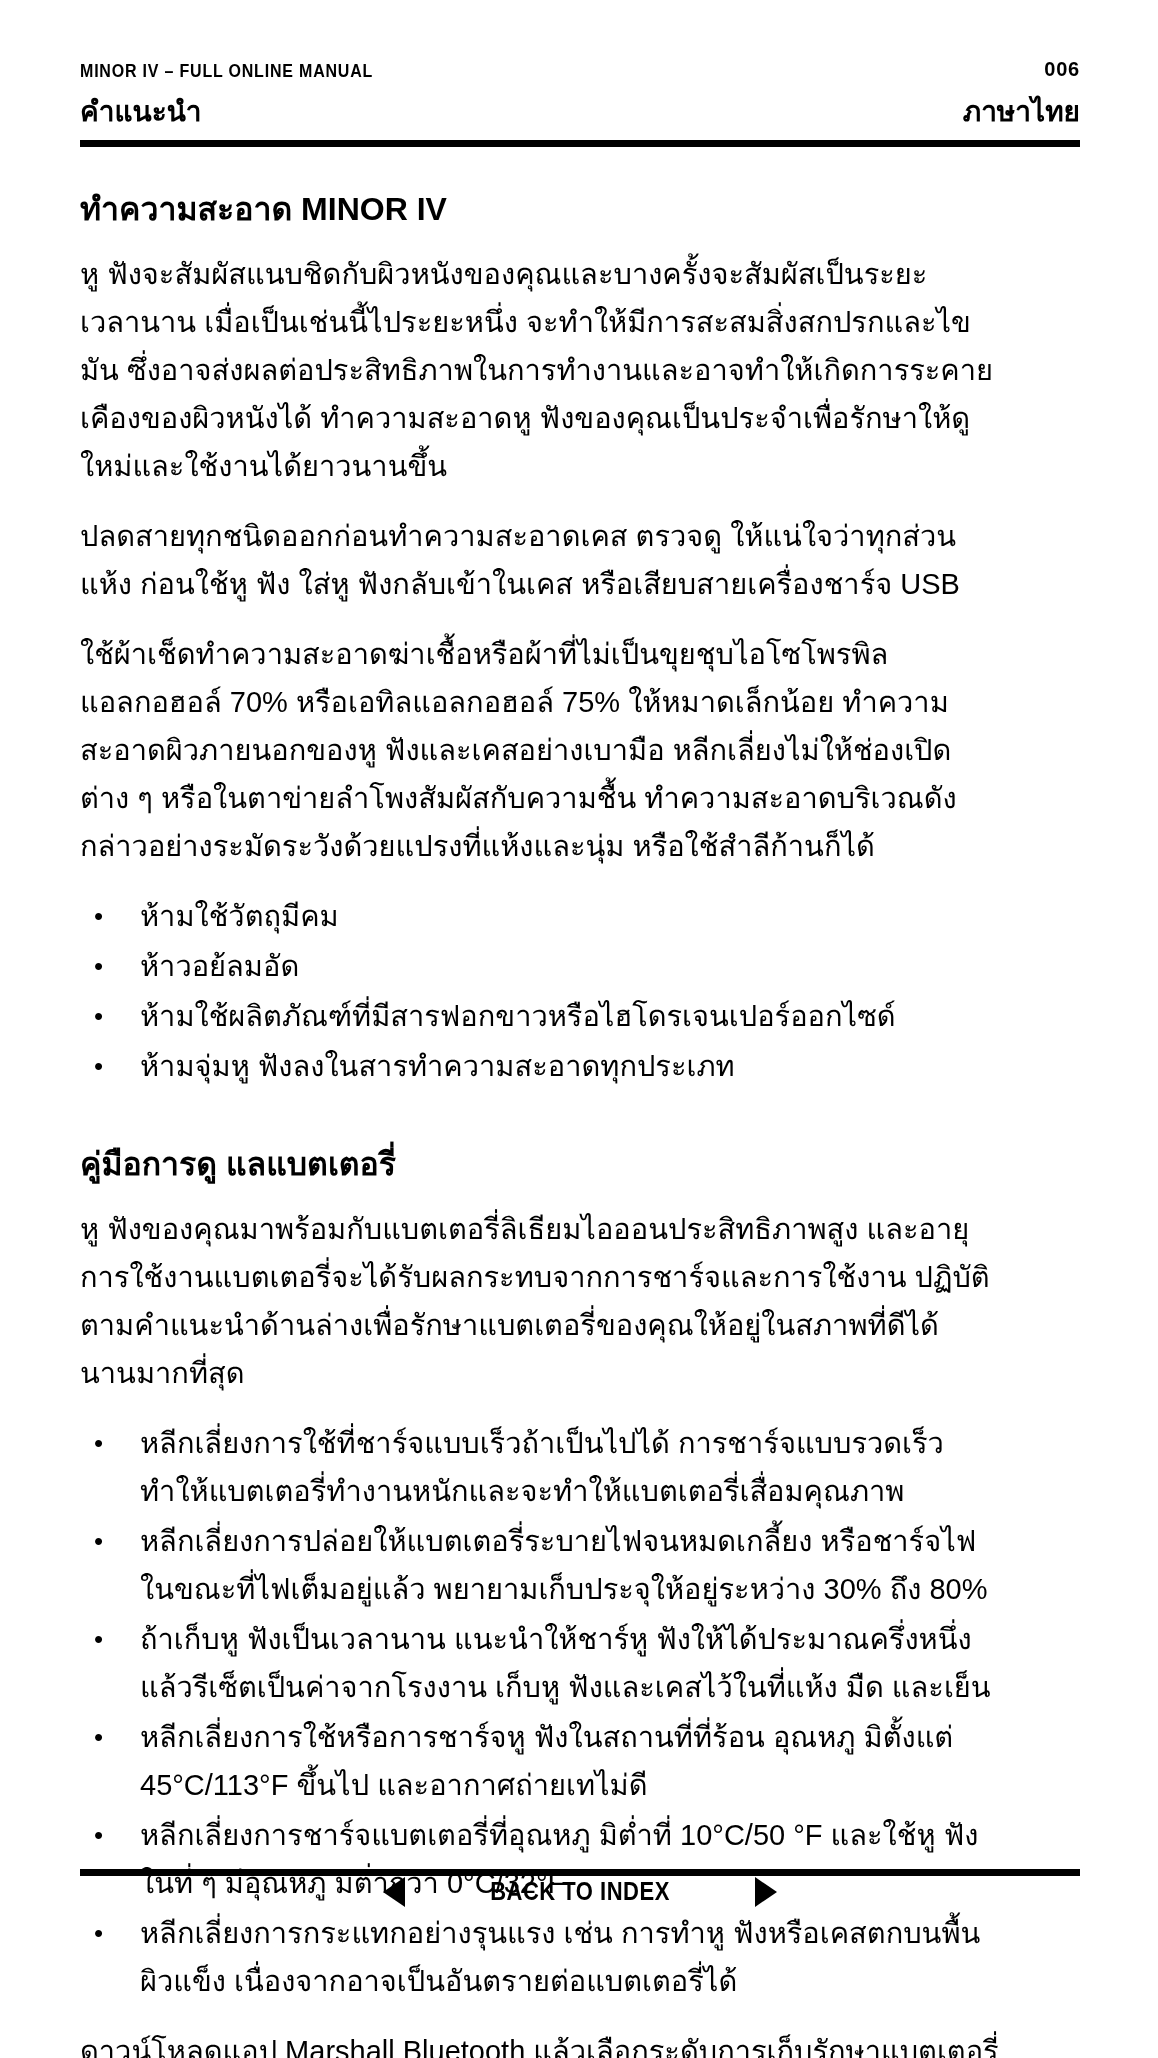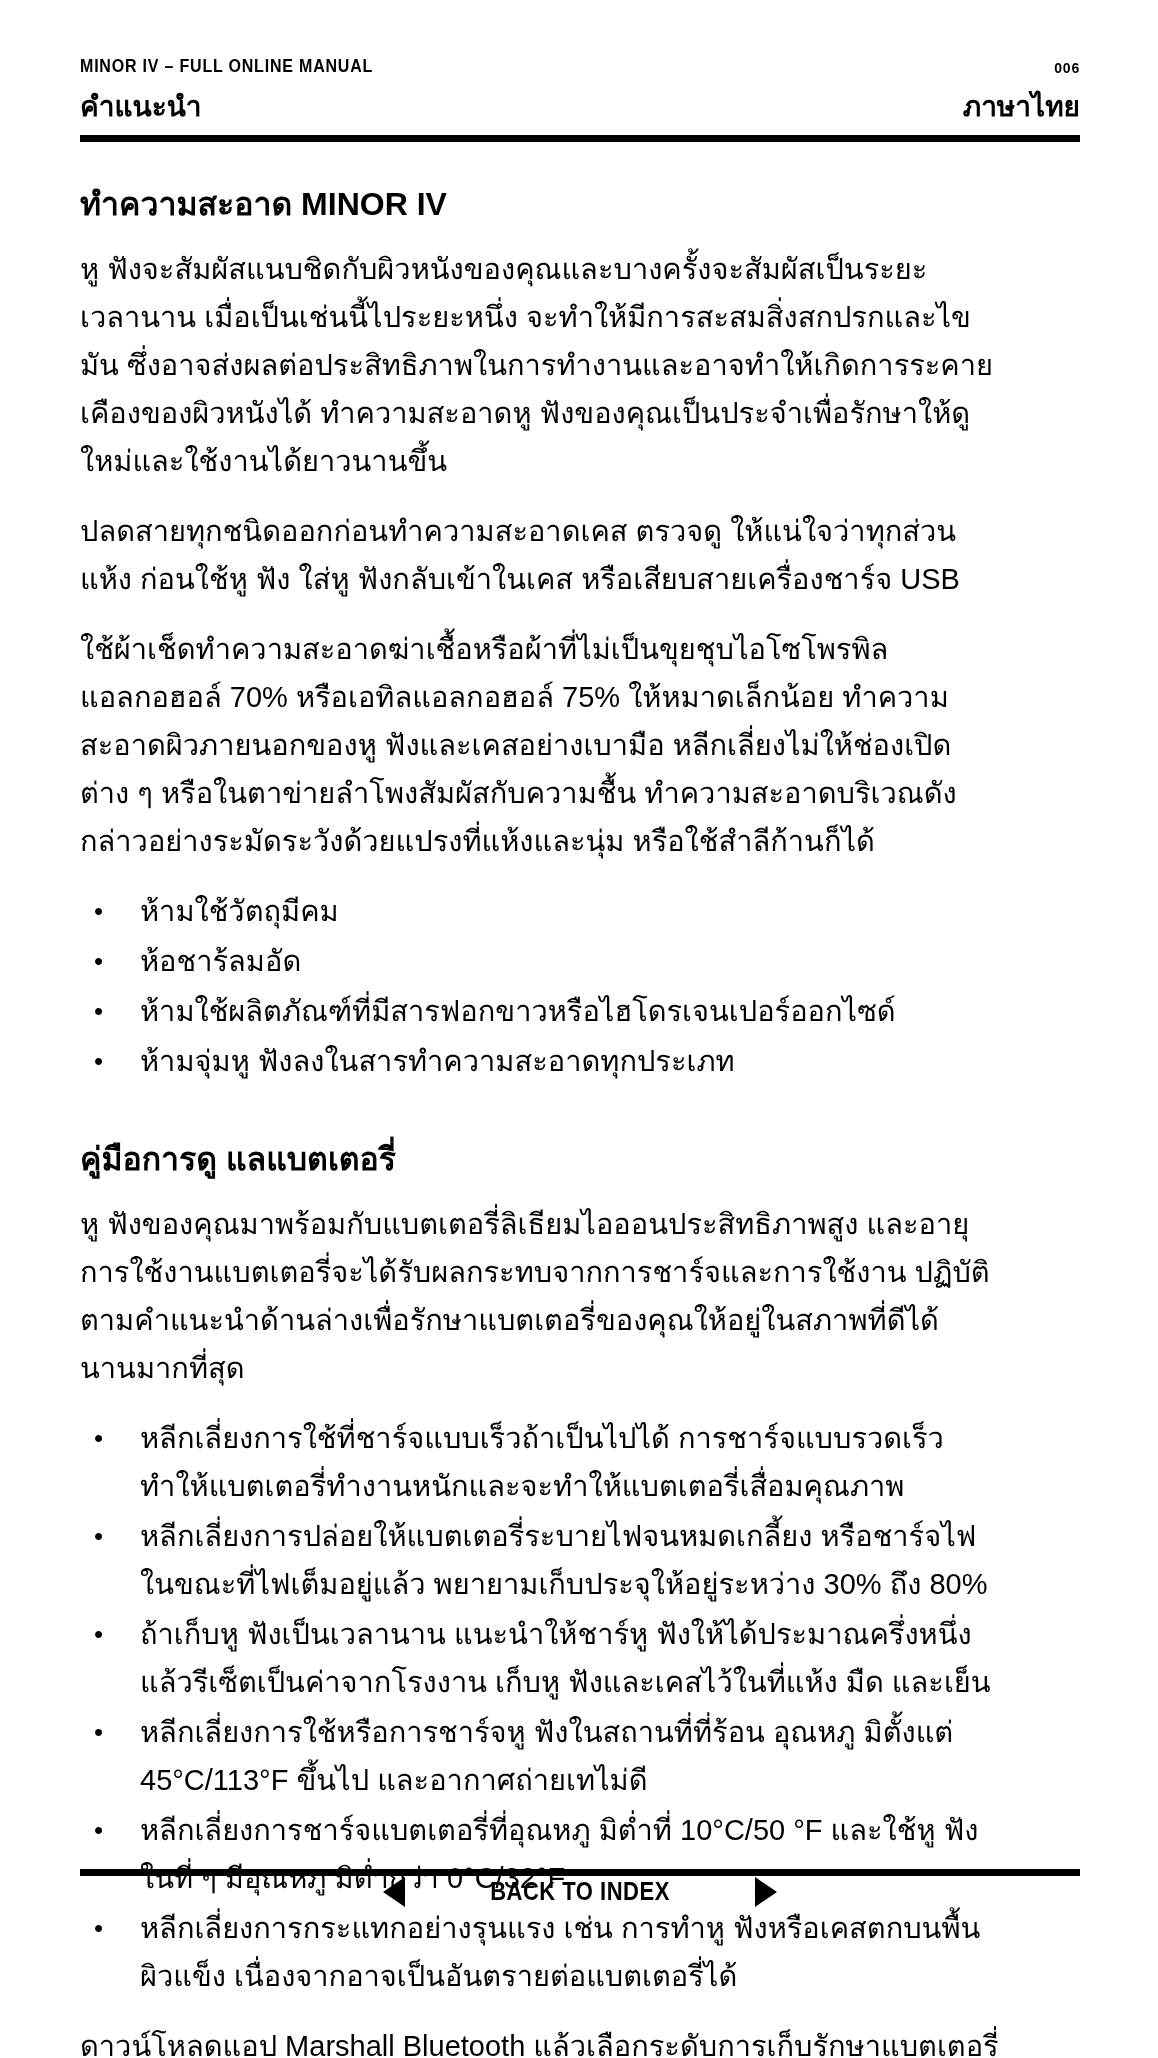--- a/index.html
+++ b/index.html
@@ -25,21 +25,21 @@
     padding-top: 58px;
   }
   .topbar .manual-title {
     font-size: 16px;
     font-weight: 700;
     letter-spacing: 0.8px;
     transform: scaleY(1.1);
     transform-origin: left bottom;
   }
   .topbar .page-number {
-    font-size: 14px;
+    font-size: 20px;
     font-weight: 700;
     letter-spacing: 0.8px;
   }
   
   .title-row {
     display: flex;
     justify-content: space-between;
     align-items: flex-end;
     margin-top: 16px;
   }
@@ -162,21 +162,21 @@
 ต่าง ๆ หรือในตาข่ายลำโพงสัมผัสกับความชื้น ทำความสะอาดบริเวณดัง
 กล่าวอย่างระมัดระวังด้วยแปรงที่แห้งและนุ่ม หรือใช้สำลีก้านก็ได้</p>
 
   <ul class="bullets">
     <li>
       <span class="marker">•</span>
       <span class="btext">ห้ามใช้วัตถุมีคม</span>
     </li>
     <li>
       <span class="marker">•</span>
-      <span class="btext">ห้อชาร้ลมอัด</span>
+      <span class="btext">ห้าวอย้ลมอัด</span>
     </li>
     <li>
       <span class="marker">•</span>
       <span class="btext">ห้ามใช้ผลิตภัณฑ์ที่มีสารฟอกขาวหรือไฮโดรเจนเปอร์ออกไซด์</span>
     </li>
     <li>
       <span class="marker">•</span>
       <span class="btext">ห้ามจุ่มหู ฟังลงในสารทำความสะอาดทุกประเภท</span>
     </li>
   </ul>

